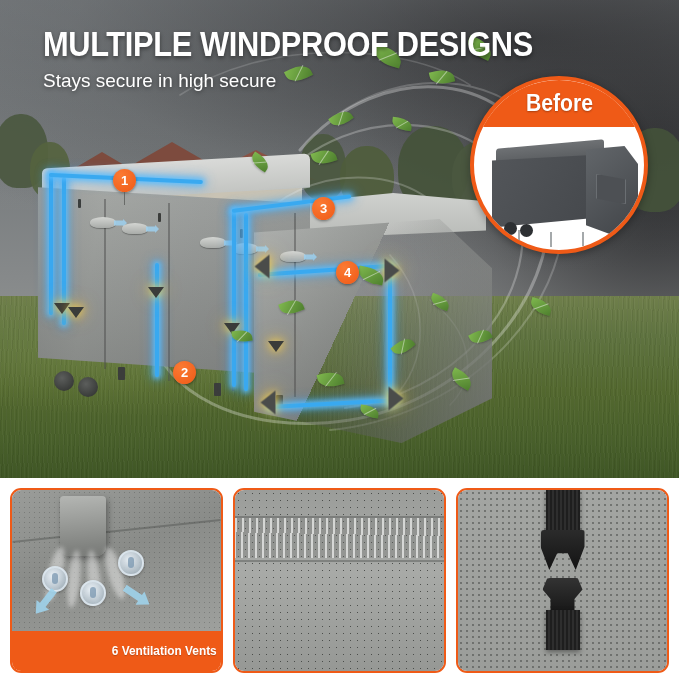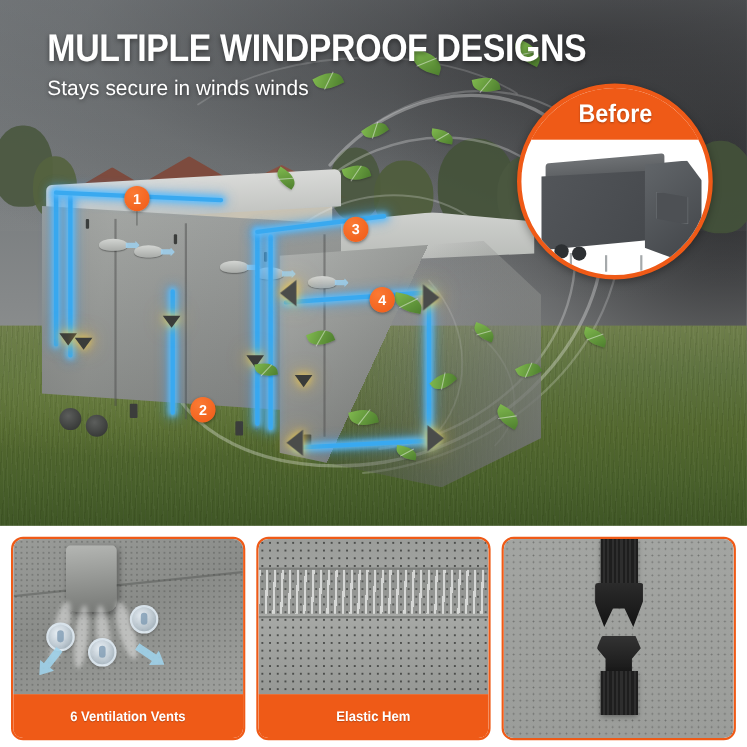--- a/index.html
+++ b/index.html
@@ -219,21 +219,21 @@
   }
   .panel{
     flex:1; border:2px solid #ef5a17; border-radius:11px; overflow:hidden;
     display:flex; flex-direction:column; background:#fff;
   }
   .panel-img{ flex:1; position:relative; overflow:hidden; }
   .panel-cap{
     background:#ef5a17; color:#fff; font-weight:bold;
     font-size:12.5px; line-height:1.12; text-align:center;
     padding:6px 2px; min-height:40px;
-    display:flex; align-items:center; justify-content:center;
+    display:flex; align-items:center; justify-content:flex-end;
     text-shadow:0 1px 1px rgba(0,0,0,.22);
   }
   .panel-cap span{ transform:scaleX(.95); display:block; }
 
   
   .p1{ background:linear-gradient(160deg,#9a9c99 0%,#8a8c89 45%,#9ea09d 100%); }
   .p1 .fabric{
     position:absolute; inset:0; opacity:.5;
     background-image:radial-gradient(circle, rgba(50,52,50,.55) .6px, rgba(0,0,0,0) .7px);
     background-size:5px 5px;
@@ -451,21 +451,21 @@
       <div class="leaf" style="left:430px; top:296px; width:20px; height:12px; transform:rotate(22deg);"></div>
       <div class="leaf" style="left:318px; top:372px; width:25px; height:15px; transform:rotate(-14deg);"></div>
       <div class="leaf" style="left:450px; top:372px; width:23px; height:14px; transform:rotate(30deg);"></div>
       <div class="leaf" style="left:470px; top:330px; width:21px; height:13px; transform:rotate(-28deg);"></div>
       <div class="leaf" style="left:360px; top:406px; width:19px; height:11px; transform:rotate(10deg);"></div>
       <div class="leaf" style="left:232px; top:330px; width:20px; height:12px; transform:rotate(-8deg);"></div>
       <div class="leaf" style="left:530px; top:300px; width:22px; height:13px; transform:rotate(18deg);"></div>
     </div>
 
     <div class="headline">MULTIPLE WINDPROOF DESIGNS</div>
-    <div class="subhead">Stays secure in winds winds</div>
+    <div class="subhead">Stays secure in high secure</div>
 
     <div class="before-badge">
       <div class="before-circle">
         <div class="bcov-top"></div>
         <div class="bcov-body"></div>
         <div class="bcov-rear"></div>
         <div class="bcov-pocket"></div>
         <div class="bwheel" style="left:30px; top:142px;"></div>
         <div class="bwheel" style="left:46px; top:144px;"></div>
         <div class="bstrap" style="left:44px; top:150px; height:16px;"></div>
@@ -503,23 +503,20 @@
       </div>
     </div>
 
     <div class="panel">
       <div class="panel-img p2">
         <div class="dots"></div>
         <div class="gather"></div>
         <div class="hemline" style="top:26px;"></div>
         <div class="hemline" style="top:70px;"></div>
       </div>
-      <div class="panel-cap">
-        <span>Elastic Hem</span>
-      </div>
     </div>
 
 
     <div class="panel">
       <div class="panel-img p4">
         <div class="dots"></div>
         <div class="webbing" style="top:0; height:48px;"></div>
         <div class="male"></div>
         <div class="female"></div>
         <div class="webbing" style="top:120px; height:40px;"></div>

